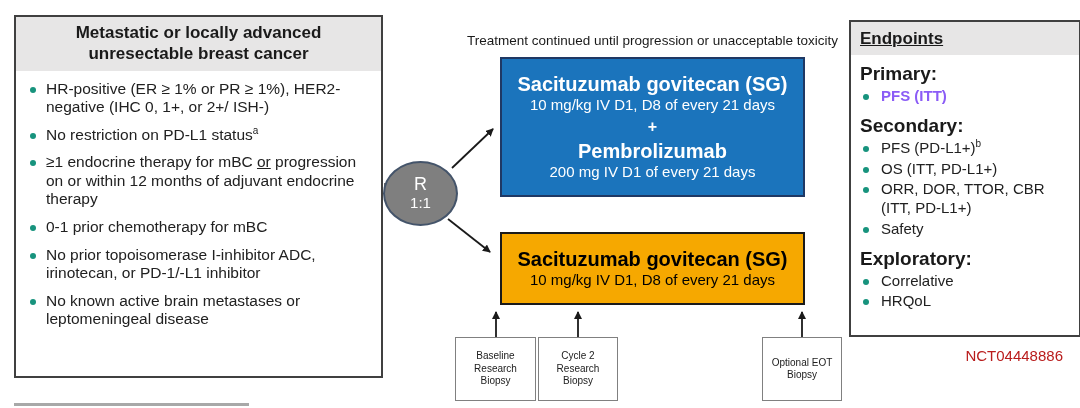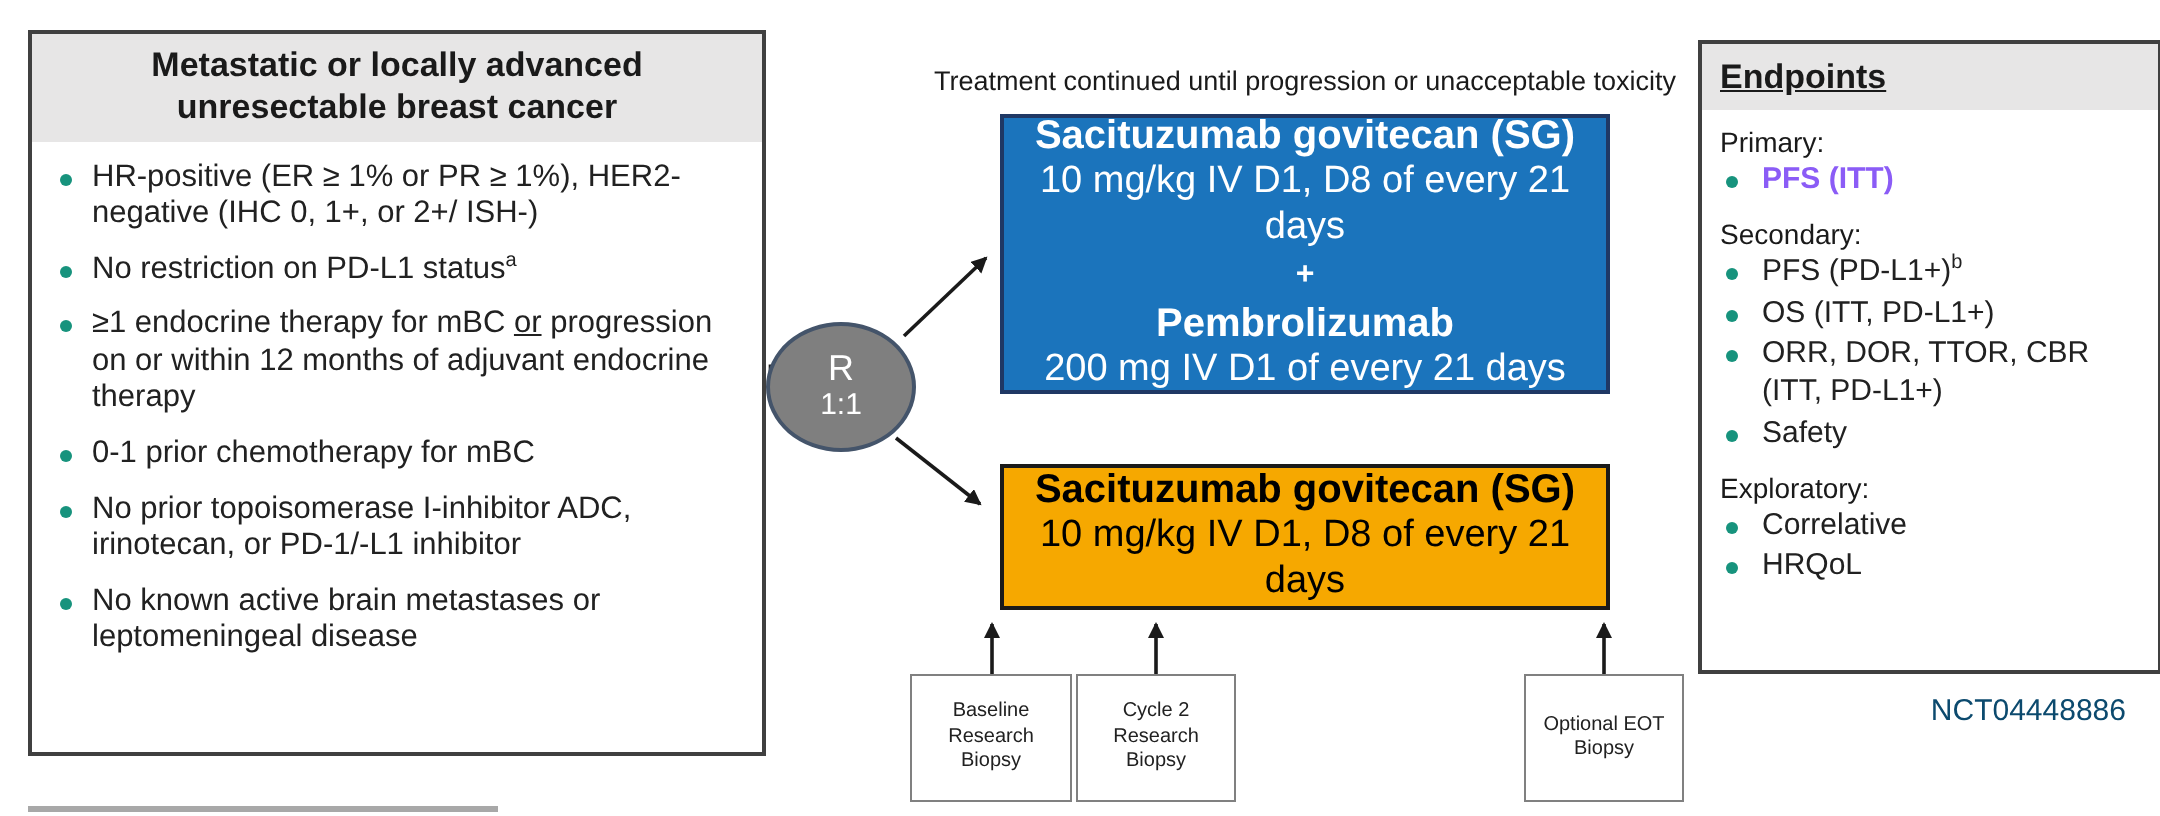--- a/index.html
+++ b/index.html
@@ -94,21 +94,21 @@
     border: 2px solid #1f3864;
     color: #ffffff;
   }
   .arm-b {
     top: 232px; height: 73px;
     background: #f6a800;
     border: 2px solid #1a1a1a;
     color: #000000;
   }
   .arm-title { font-size: 20px; font-weight: bold; line-height: 1.15; }
-  .arm-dose { font-size: 19px; line-height: 1.2; }
+  .arm-dose { font-size: 15px; line-height: 1.2; }
   .arm-plus { font-size: 16px; font-weight: bold; margin: 4px 0; }
 
   
   .biopsy {
     position: absolute;
     top: 337px;
     height: 64px;
     background: #ffffff;
     border: 1.5px solid #808080;
     display: flex;
@@ -133,34 +133,34 @@
     border: 2px solid #404040;
   }
   .ep-header {
     background: #e7e6e6;
     font-size: 17px;
     font-weight: bold;
     padding: 7px 0 6px 9px;
   }
   .ep-header span { text-decoration: underline; }
   .ep-body { padding: 6px 6px 0 9px; font-size: 15px; }
-  .ep-section-label { font-weight: normal; font-size: 14px; margin-top: 9px; }
+  .ep-section-label { font-weight: bold; font-size: 19px; margin-top: 9px; }
   .ep-section-label:first-child { margin-top: 2px; }
   .ep-bullet { display: flex; margin-top: 2px; }
   .ep-bullet .dot { margin: 7px 12px 0 3px; }
   .ep-bullet-text { line-height: 1.25; color: #212121; }
   .ep-primary-value { color: #8b5cf6; font-weight: bold; }
 
   .nct {
     position: absolute;
     left: 863px; top: 347px;
     width: 200px;
     text-align: right;
     font-size: 15px;
-    color: #0c4a6e;
+    color: #b91c1c;
   }
 
   
   .arrows {
     position: absolute;
     left: 0; top: 0;
     width: 1080px; height: 408px;
     pointer-events: none;
   }
 

